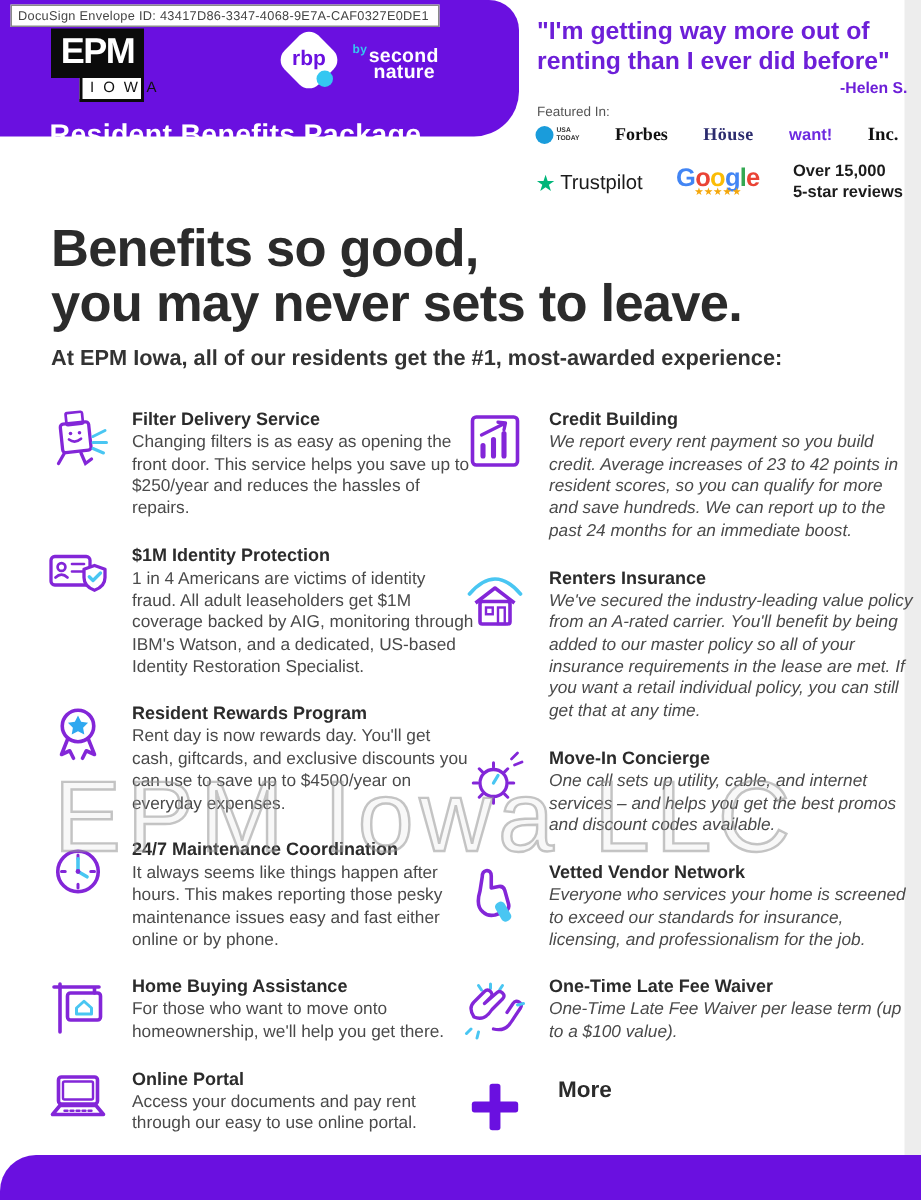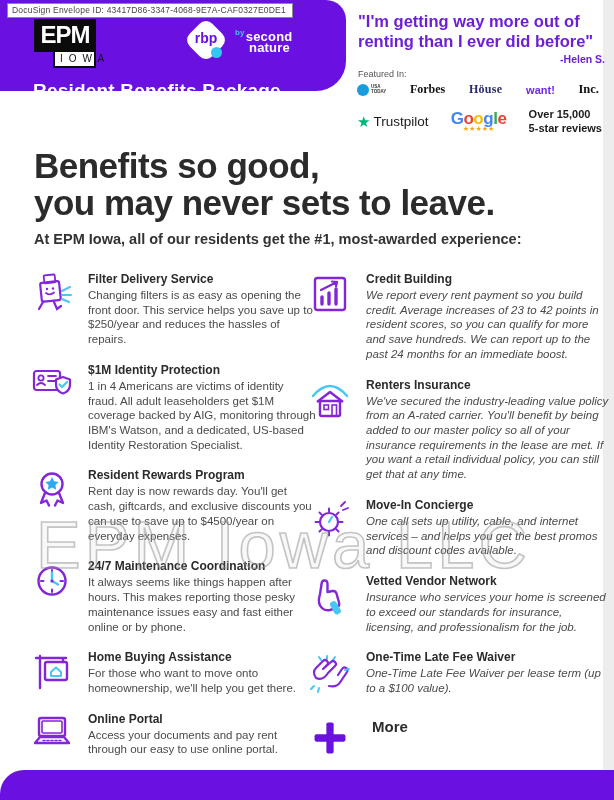--- a/index.html
+++ b/index.html
@@ -347,21 +347,21 @@
 
   <div class="item">
     <div class="item-icon">
       <svg width="44" height="46" viewBox="0 0 44 46" fill="none">
         <path d="M12 20 q-3 10 2 14 q3 3 8 2 l6 -2 q4 -1.5 3 -5.5 l-2.5 -9 q-1 -3 -4 -2.5 l-5 1 l0 -8 q0 -4 -3.5 -3.5 q-2.5 .5 -2.5 4 z" stroke="#8326d8" stroke-width="2.4" stroke-linejoin="round"></path>
         <rect x="24" y="27" width="7" height="14" rx="3" transform="rotate(-30 27 34)" fill="#49c6f2"></rect>
       </svg>
     </div>
     <div class="item-text">
       <div class="item-title">Vetted Vendor Network</div>
-      <div class="item-desc">Insurance who services your home is screened to exceed our standards for insurance, licensing, and professionalism for the job.</div>
+      <div class="item-desc">Everyone who services your home is screened to exceed our standards for insurance, licensing, and professionalism for the job.</div>
     </div>
   </div>
 
   <div class="item">
     <div class="item-icon">
       <svg width="46" height="44" viewBox="0 0 46 44" fill="none">
         <path d="M8 4 l-2 -3 M14 3 v-3 M20 4 l2 -3" stroke="#49c6f2" stroke-width="2" stroke-linecap="round" transform="translate(6 6)"></path>
         <path d="M9 28 q-4 -6 0 -10 l7 -7 q2 -2 4 0 q2 2 0 4 l-4 4 l8 -7 q2 -2 4 0 q2 2 0 4 l-7 7 q-5 8 -12 5 z" stroke="#8326d8" stroke-width="2.2" stroke-linejoin="round"></path>
         <path d="M22 36 q8 2 12 -5 l6 -9 q1.5 -2.5 -1 -4 q-2.5 -1.5 -4 1 l-4 6" stroke="#8326d8" stroke-width="2.2" stroke-linecap="round"></path>
         <path d="M7 36 l-3 3 M12 38 l-1 4 M38 20 l4 -1" stroke="#49c6f2" stroke-width="2" stroke-linecap="round"></path>

